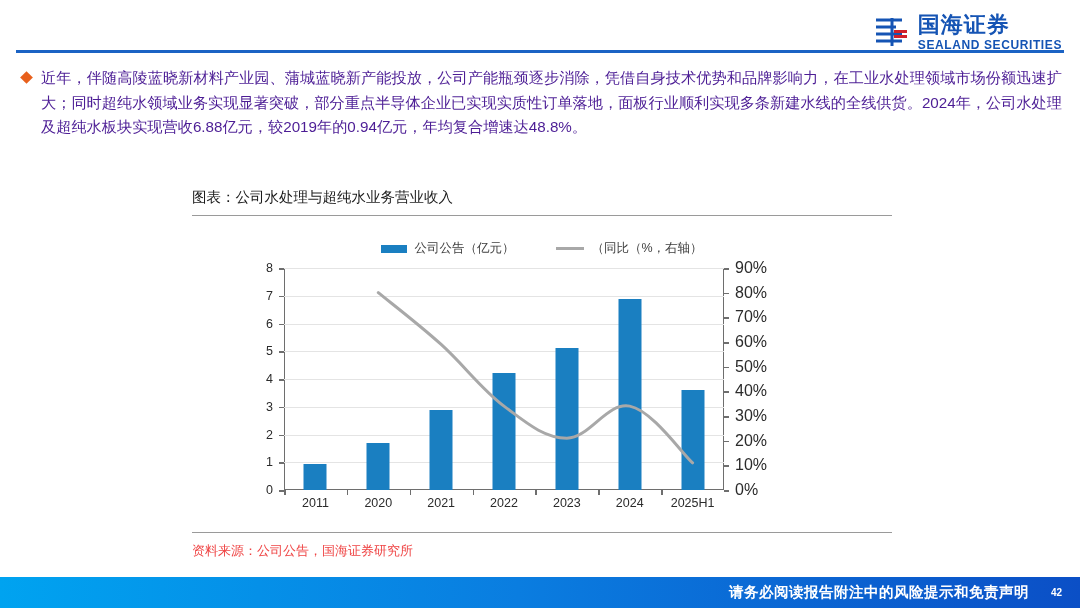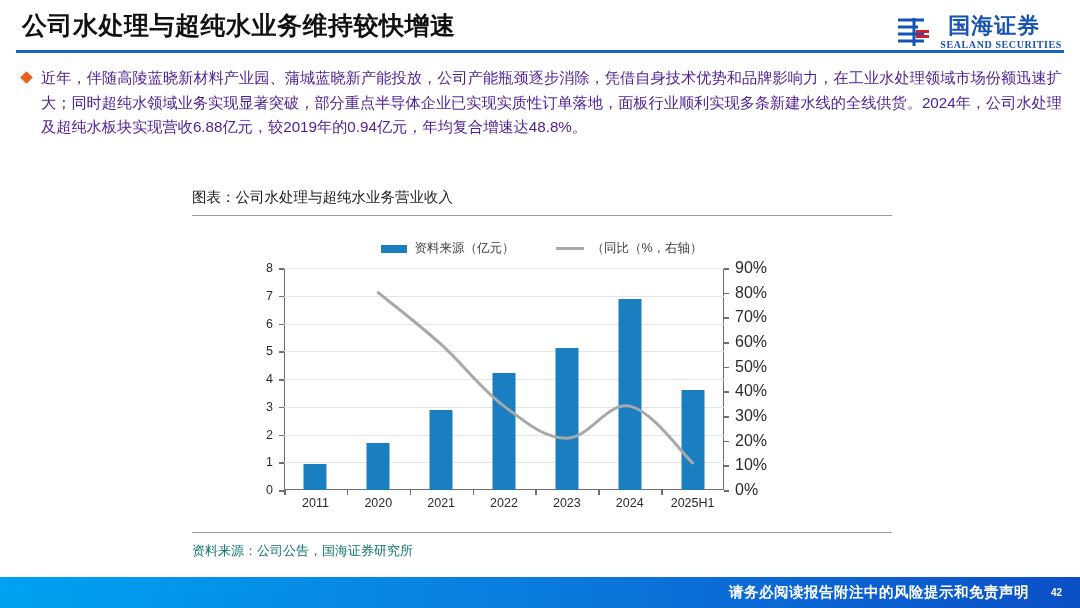--- a/index.html
+++ b/index.html
@@ -60,29 +60,27 @@
     display: flex;
     flex-direction: column;
     justify-content: center;
     line-height: 1;
   }
   .logo-cn {
     font-size: 22px;
     font-weight: bold;
     color: #1554b4;
     letter-spacing: 1px;
-    margin-left: 8px;
   }
   .logo-en {
-    font-size: 10px;
+    font-size: 12px;
     font-weight: bold;
     color: #1554b4;
     letter-spacing: 0.6px;
     margin-top: 3px;
-    font-family: Liberation Serif, serif;
   }
 
   
   .bullet-row {
     position: absolute;
     left: 22px;
     top: 66px;
     width: 1040px;
     display: flex;
     align-items: flex-start;
@@ -128,21 +126,21 @@
     bottom: 33px;
     width: 100%;
     height: 1px;
     background: #9a9a9a;
   }
   .fig-source {
     position: absolute;
     left: 0;
     bottom: 6px;
     font-size: 13px;
-    color: #0f766e;
+    color: #ef4444;
   }
 
   
   .legend {
     position: absolute;
     left: 0;
     top: 52px;
     width: 100%;
     display: flex;
     justify-content: center;
@@ -292,21 +290,20 @@
     font-size: 10px;
     font-weight: bold;
     color: #ffffff;
     margin-left: 22px;
   }
 </style>
 </head>
 <body>
 
 <div class="header">
-  <div class="page-title">公司水处理与超纯水业务维持较快增速</div>
   <div class="header-rule"></div>
 
   <div class="logo">
     <div class="logo-mark">
       <svg width="38" height="34" viewBox="0 0 38 34" xmlns="http://www.w3.org/2000/svg">
         <g fill="none" stroke="#1554b4" stroke-width="3">
           <path d="M4 5 H30"></path>
           <path d="M4 12 H24"></path>
           <path d="M4 19 H30"></path>
           <path d="M4 26 H30"></path>
@@ -330,21 +327,21 @@
   <div class="bullet-text">近年，伴随高陵蓝晓新材料产业园、蒲城蓝晓新产能投放，公司产能瓶颈逐步消除，凭借自身技术优势和品牌影响力，在工业水处理领域市场份额迅速扩大；同时超纯水领域业务实现显著突破，部分重点半导体企业已实现实质性订单落地，面板行业顺利实现多条新建水线的全线供货。2024年，公司水处理及超纯水板块实现营收6.88亿元，较2019年的0.94亿元，年均复合增速达48.8%。</div>
 </div>
 
 <div class="figure">
   <div class="fig-title">图表：公司水处理与超纯水业务营业收入</div>
   <div class="fig-rule-top"></div>
 
   <div class="legend">
     <div class="legend-item">
       <span class="legend-swatch-bar"></span>
-      <span>资料来源（亿元）</span>
+      <span>公司公告（亿元）</span>
     </div>
     <div class="legend-item">
       <span class="legend-swatch-line"></span>
       <span>（同比（%，右轴）</span>
     </div>
   </div>
 
   <div class="plot-wrap">
     <div class="plot" id="plot">
       <div class="plot-frame"></div>

